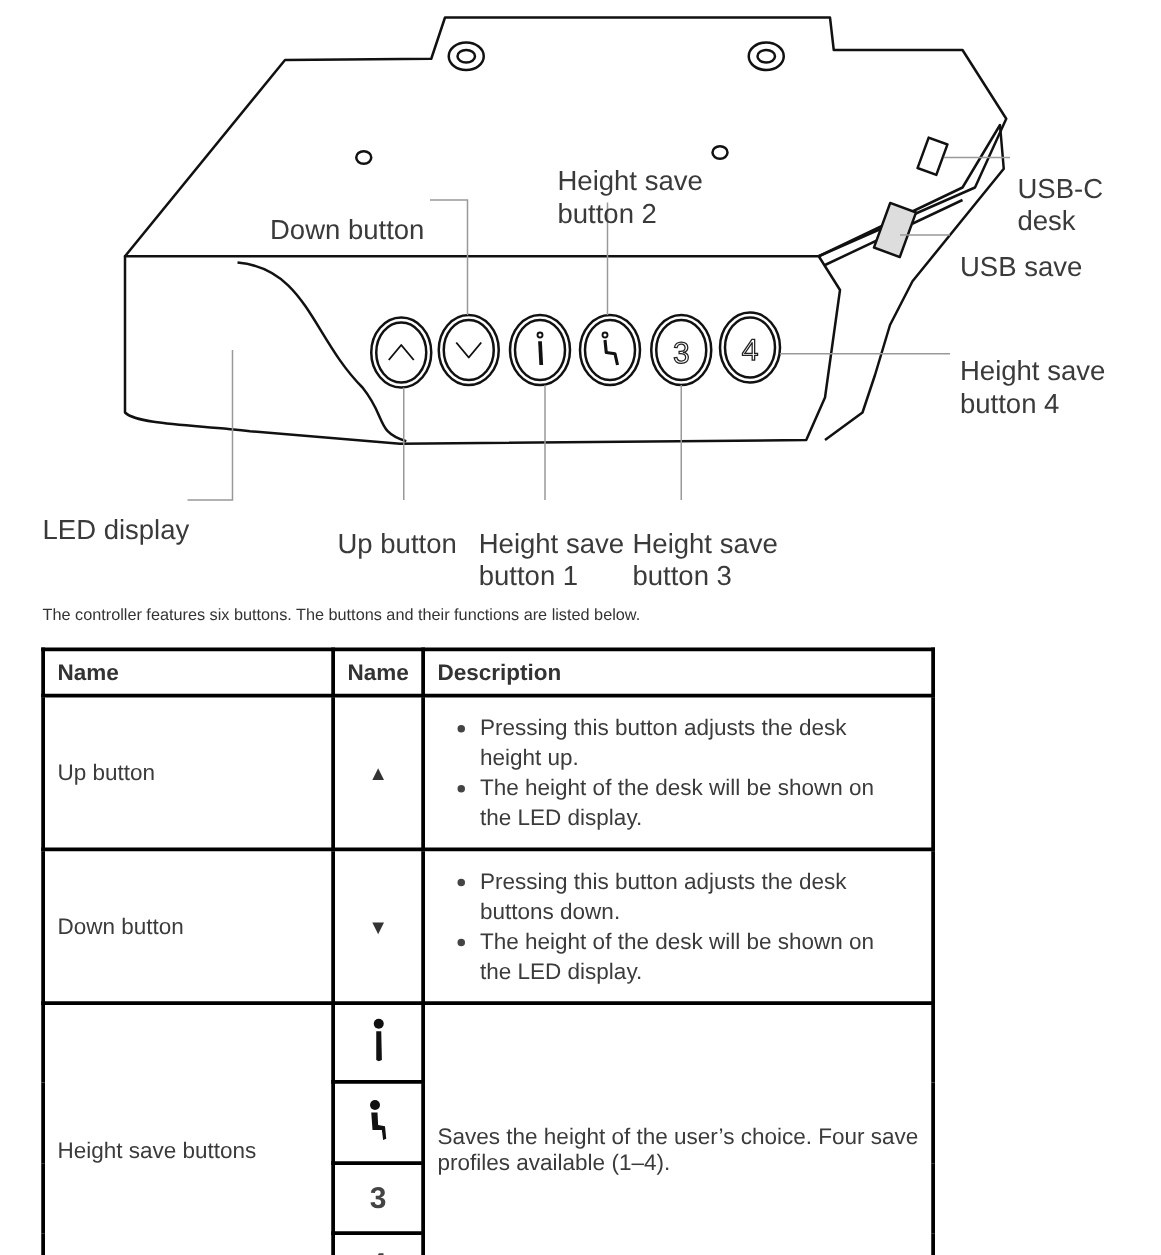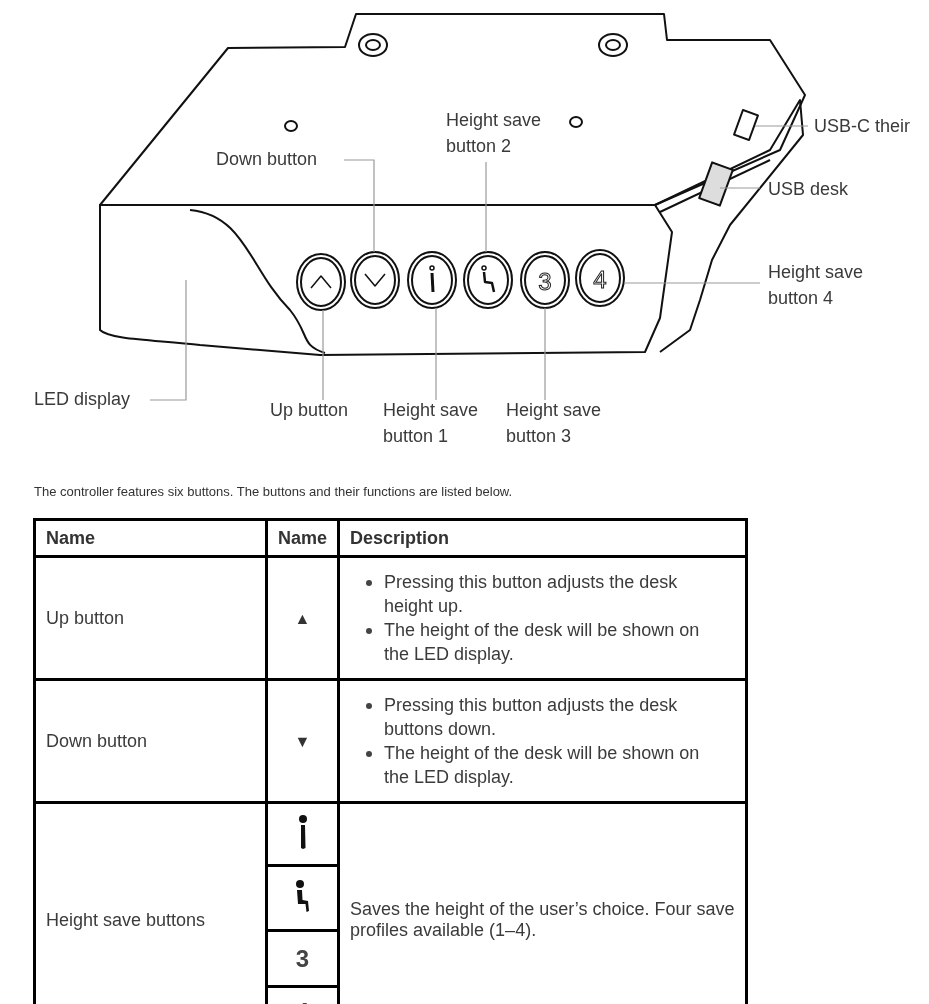--- a/index.html
+++ b/index.html
@@ -1,20 +1,20 @@
 <!DOCTYPE html>
 <html><head>
 <meta charset="utf-8">
 <style>
   html, body { margin: 0; padding: 0; background: #ffffff; }
   body { width: 929px; height: 1004px; position: relative; overflow: hidden;
          font-family: "Liberation Sans", "DejaVu Sans", sans-serif; color: #3a3a3a; }
   .diagram { position: absolute; left: 0; top: 0; width: 929px; height: 470px; }
   .diagram svg { position: absolute; left: 0; top: 0; }
-  .callout { position: absolute; font-size: 18px; line-height: 26px; color: #3a3a3a; white-space: pre-line; }
+  .callout { position: absolute; font-size: 22px; line-height: 26px; color: #3a3a3a; white-space: pre-line; margin-top: 25px; }
   .intro { position: absolute; left: 34px; top: 484px; font-size: 13px; color: #333; }
   table.spec { position: absolute; left: 33px; top: 518px; width: 715px; border-collapse: collapse;
                font-size: 18px; color: #3b3b3b; }
   table.spec td, table.spec th { border: 3px solid #000; padding: 0 10px; vertical-align: middle; }
   table.spec th { text-align: left; font-weight: bold; height: 34px; color: #333; }
   th.icon-col, td.icon-cell { text-align: center; padding: 0; }
   .col-name { width: 209px; }
   .col-icon { width: 46px; }
   ul.desc { margin: 8px; padding: 4px 0 4px 26px; list-style: none; }
   ul.desc li { position: relative; line-height: 24px; }
@@ -95,22 +95,22 @@
       <path d="M150 400 L186 400 L186 280"></path>
       <path d="M323 310 L323 400"></path>
       <path d="M436 308 L436 400"></path>
       <path d="M545 308 L545 400"></path>
     </g>
   </svg>
 
   <div class="callout" style="left:216px; top:146px;">Down button</div>
   <div class="callout" style="left:446px; top:107px;">Height save
 button 2</div>
-  <div class="callout" style="left:814px; top:113px;">USB-C their</div>
-  <div class="callout" style="left:768px; top:176px;">USB desk</div>
+  <div class="callout" style="left:814px; top:113px;">USB-C desk</div>
+  <div class="callout" style="left:768px; top:176px;">USB save</div>
   <div class="callout" style="left:768px; top:259px;">Height save
 button 4</div>
   <div class="callout" style="left:34px; top:386px;">LED display</div>
   <div class="callout" style="left:270px; top:397px;">Up button</div>
   <div class="callout" style="left:383px; top:397px;">Height save
 button 1</div>
   <div class="callout" style="left:506px; top:397px;">Height save
 button 3</div>
 </div>
 

